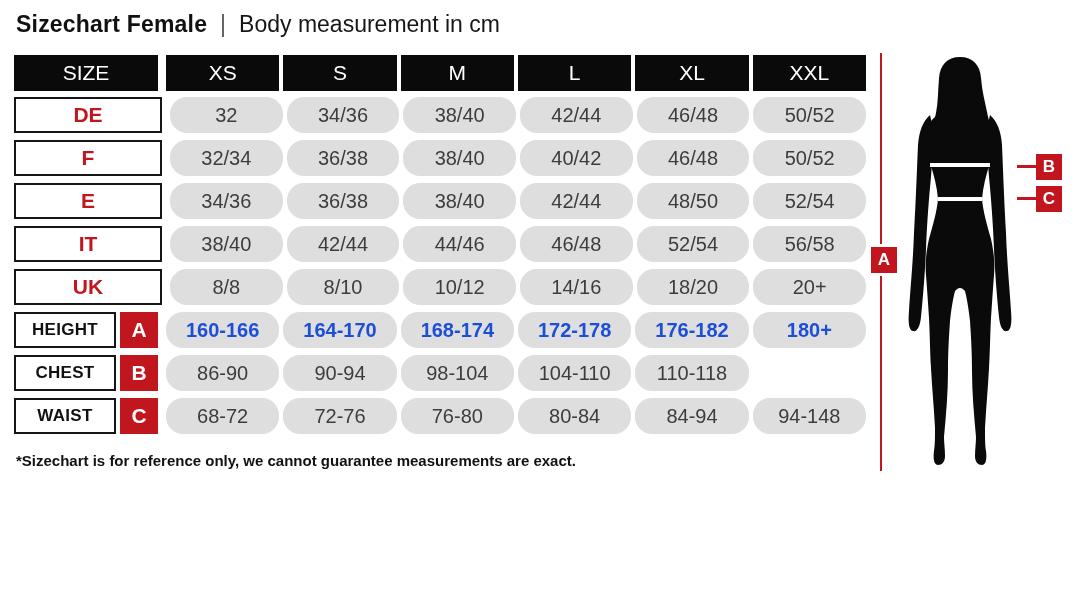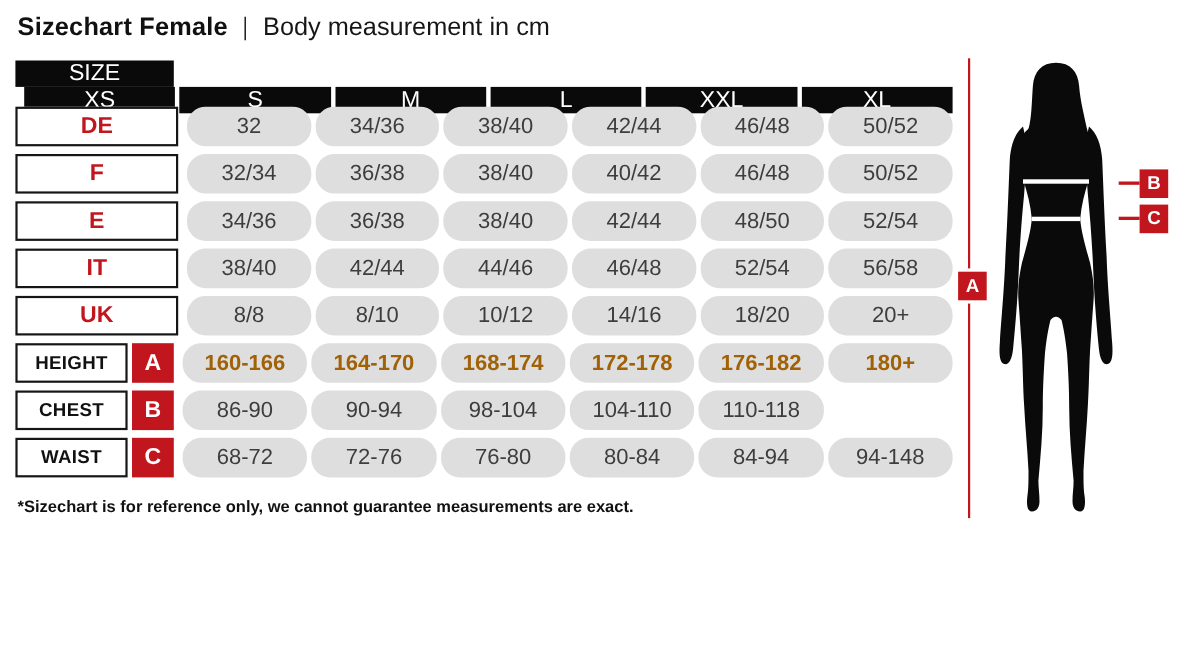--- a/index.html
+++ b/index.html
@@ -21,21 +21,21 @@
   .hbox{background:#0a0a0a;color:#fff;display:flex;align-items:center;justify-content:center;font-size:21px;}
   .size-box{width:144px;}
   .labelbox{width:148px;box-sizing:border-box;border:2px solid #161616;background:#fff;color:#c1161d;
     font-weight:bold;font-size:21px;display:flex;align-items:center;justify-content:center;}
   .mlabel{width:144px;display:flex;column-gap:4px;}
   .mname{flex:1;box-sizing:border-box;border:2px solid #161616;background:#fff;color:#111;
     font-weight:bold;font-size:17px;display:flex;align-items:center;justify-content:center;letter-spacing:.3px;}
   .mmarker{width:38px;background:#c1161d;color:#fff;font-weight:bold;font-size:21px;
     display:flex;align-items:center;justify-content:center;}
   .cell{background:#dedede;color:#3d3d3d;font-size:20px;display:flex;align-items:center;justify-content:center;border-radius:17px;}
-  .bold-row .cell{font-weight:bold;color:#a16207;text-align:right;}
+  .bold-row .cell{font-weight:bold;color:#1d4ed8;text-align:right;}
 
   
   .footnote{position:absolute;left:16px;top:452px;font-size:15px;font-weight:bold;color:#111;}
 
   
   .a-line{position:absolute;left:880px;width:2px;background:#c1161d;}
   .a-line.seg1{top:53px;height:191px;}
   .a-line.seg2{top:276px;height:195px;}
   .marker-box{position:absolute;width:26px;height:26px;background:#c1161d;color:#fff;
     font-weight:bold;font-size:17px;display:flex;align-items:center;justify-content:center;}
@@ -52,29 +52,29 @@
 
 <div class="canvas">
 
   <div class="title">
     <span class="main">Sizechart Female</span>
     <span class="sep">|</span>
     <span class="sub">Body measurement in cm</span>
   </div>
 
   <div class="sizetable">
-    <div class="trow" style="margin-bottom:6px;flex-direction:column;">
+    <div class="trow" style="margin-bottom:6px;">
       <div class="hbox size-box">SIZE</div>
       <div class="vals">
           <div class="hbox">XS</div>
           <div class="hbox">S</div>
           <div class="hbox">M</div>
           <div class="hbox">L</div>
+          <div class="hbox">XL</div>
           <div class="hbox">XXL</div>
-          <div class="hbox">XL</div>
         </div>
     </div>
     <div id="region-rows">
         <div class="trow">
           <div class="labelbox">DE</div>
           <div class="vals">
             <div class="cell">32</div>
             <div class="cell">34/36</div>
             <div class="cell">38/40</div>
             <div class="cell">42/44</div>

